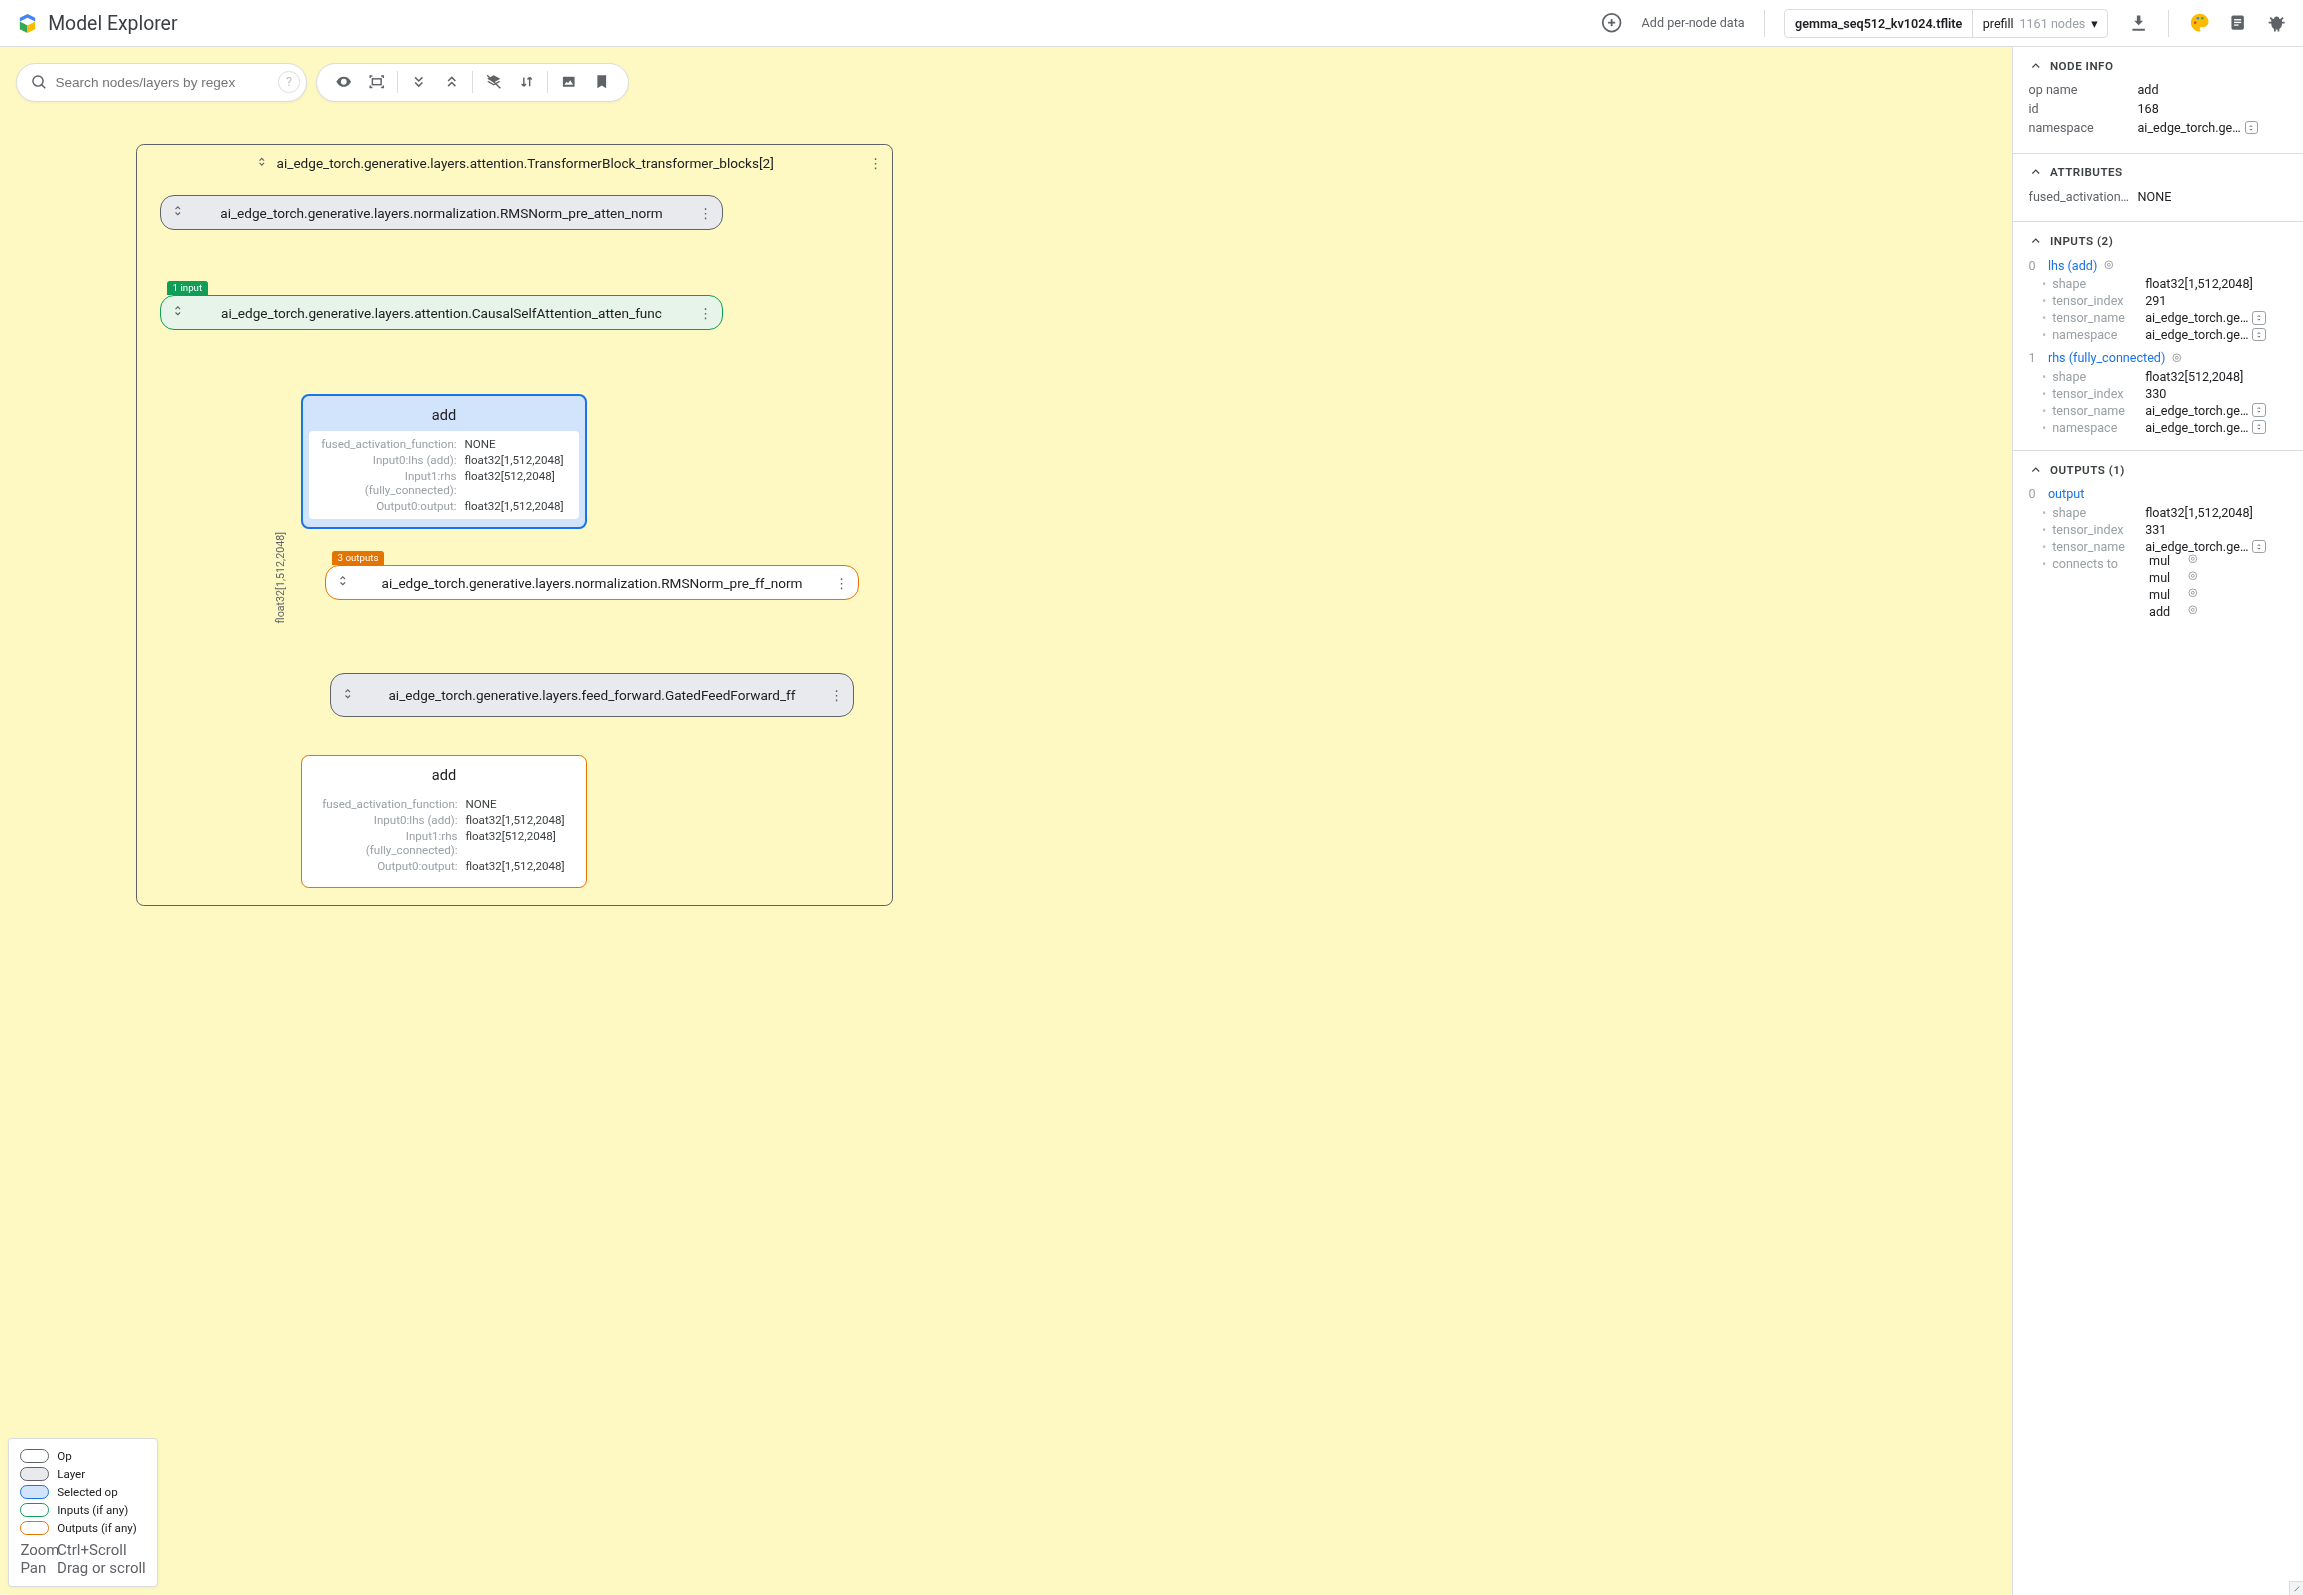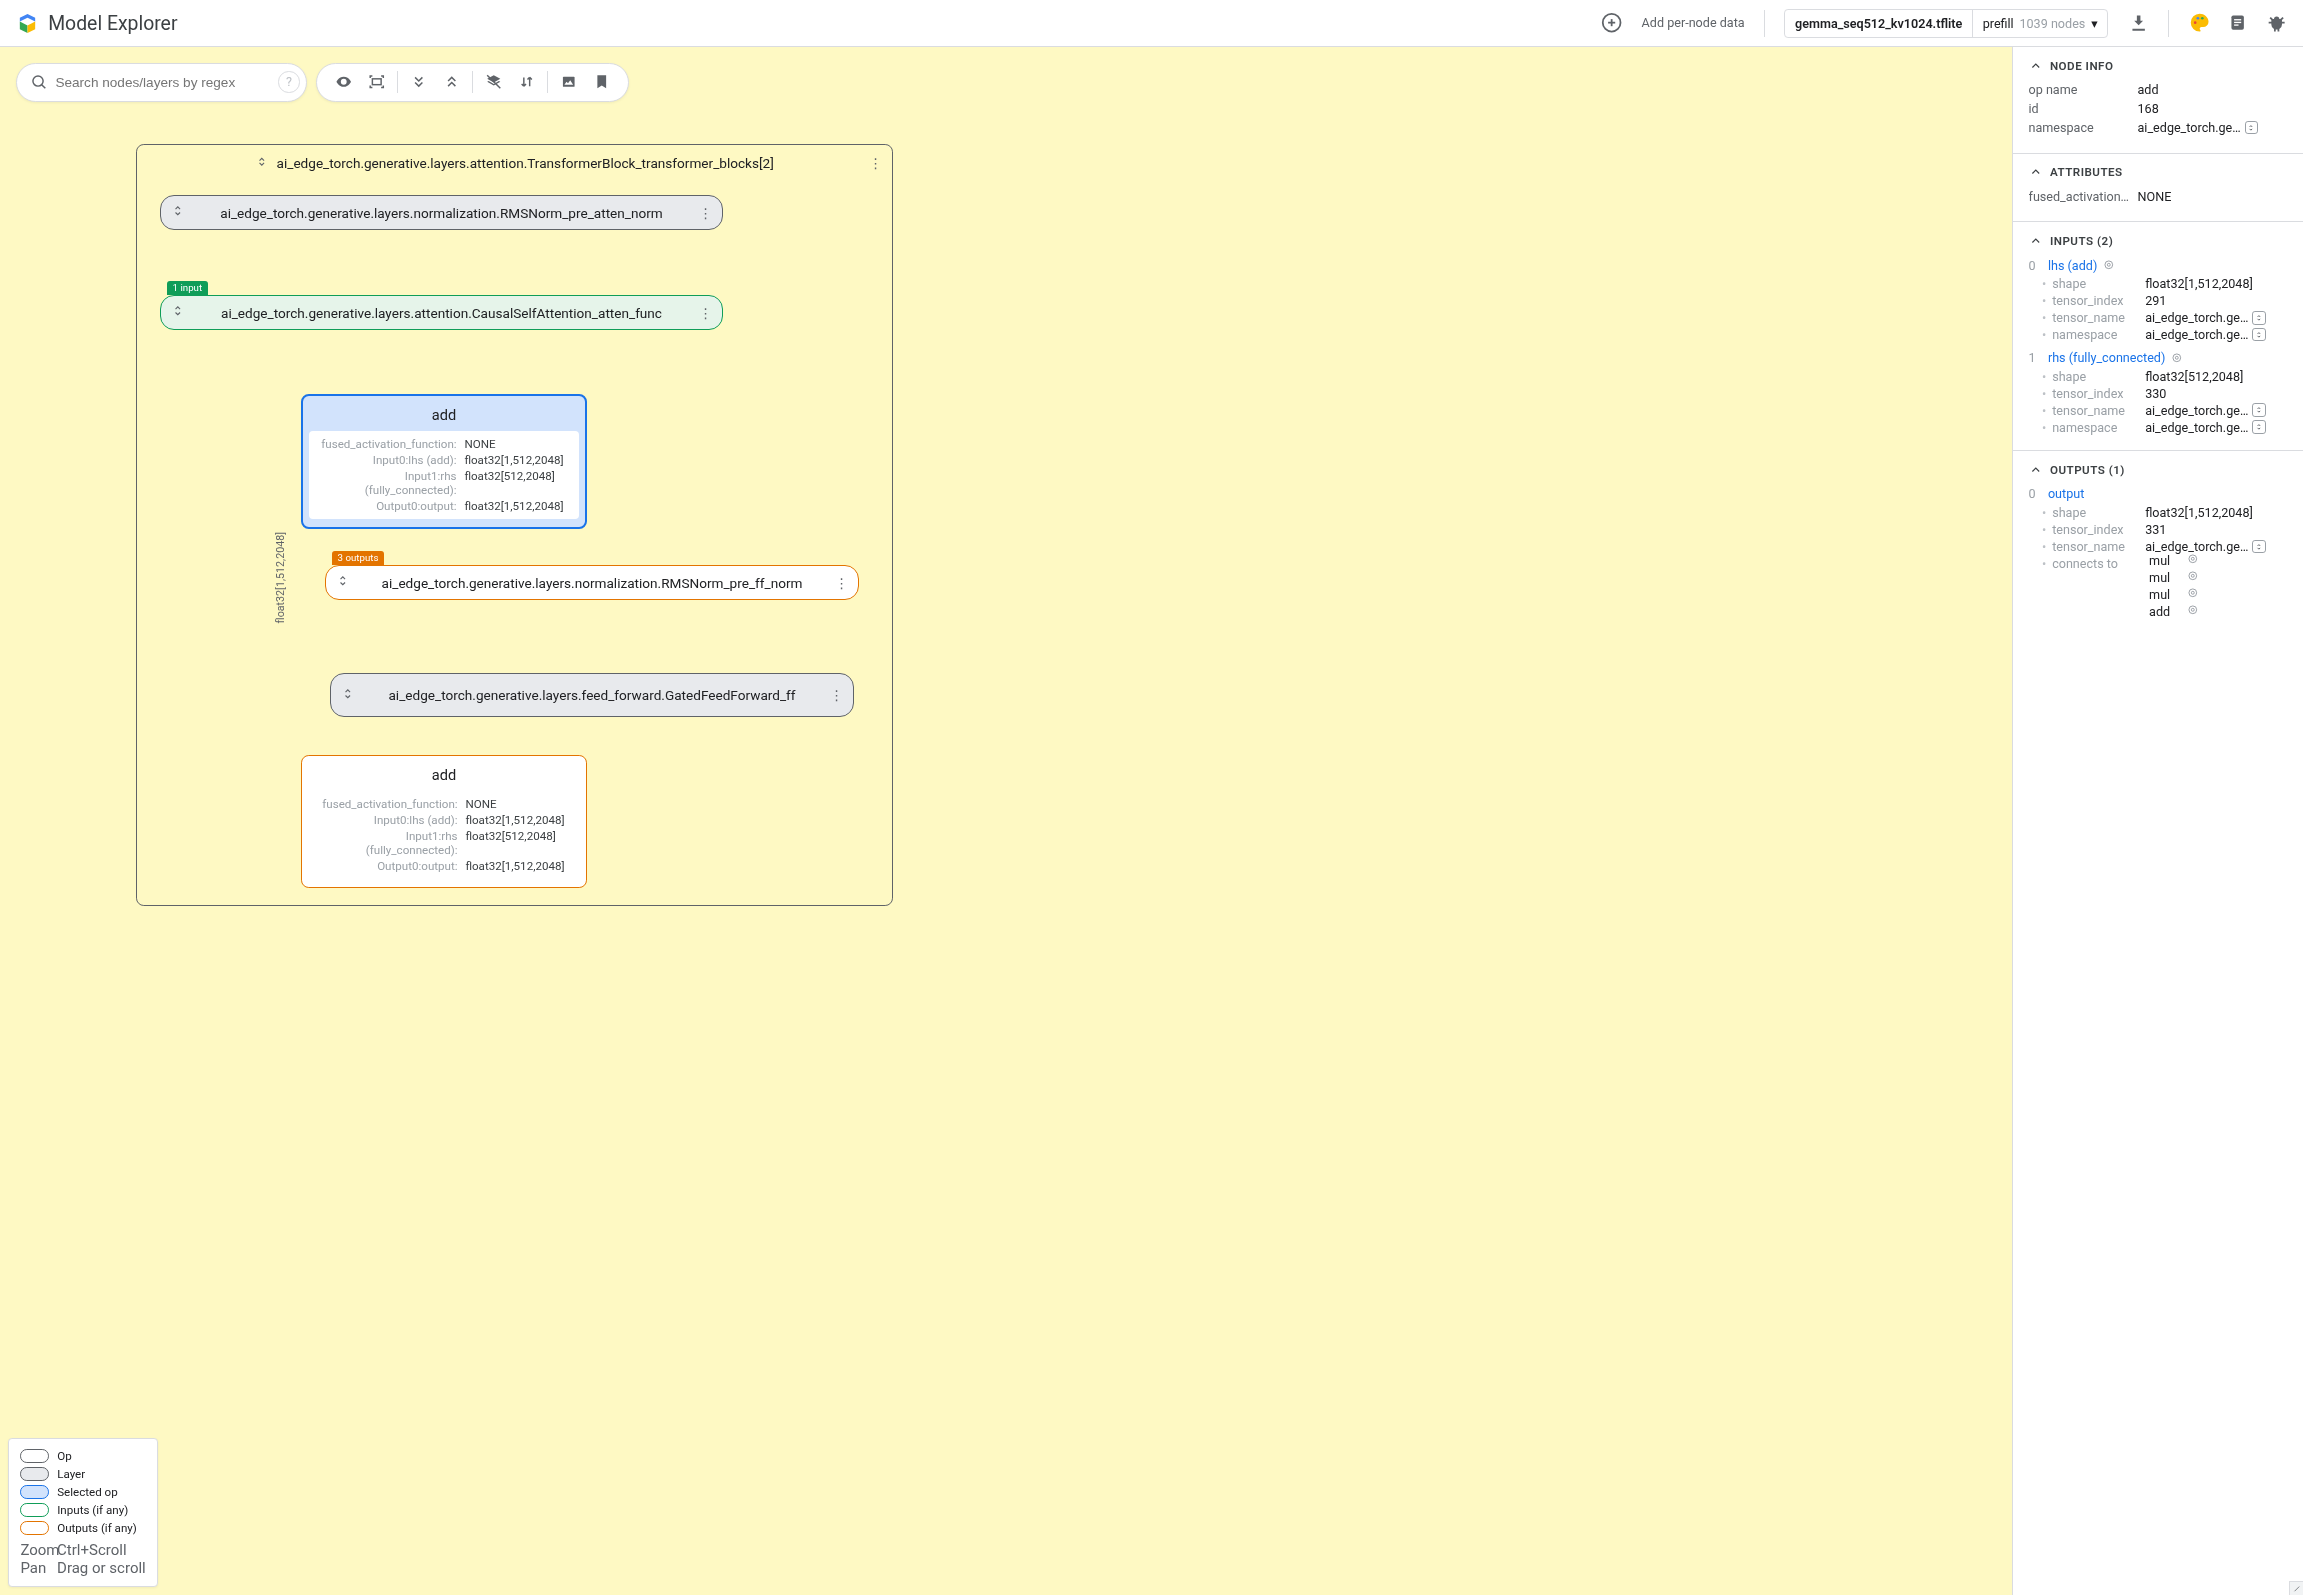--- a/index.html
+++ b/index.html
@@ -124,21 +124,21 @@
           <line x1="12" y1="8" x2="12" y2="16"></line>
           <line x1="8" y1="12" x2="16" y2="12"></line>
         </svg>
       <span>Add per-node data</span>
     </div>
     <div class="vdiv"></div>
     <div class="file-sel">
       <span class="fname">gemma_seq512_kv1024.tflite</span>
       <div class="sub">
         <span>prefill</span>
-        <span class="muted">1039 nodes</span>
+        <span class="muted">1161 nodes</span>
         <span>▾</span>
       </div>
     </div>
     <div class="icon-btn">
       <svg viewBox="0 0 24 24" fill="currentColor">
           <path d="M12 15l-5-5h3V4h4v6h3l-5 5zm-7 4h14v2H5z"></path>
         </svg>
     </div>
     <div class="vdiv"></div>
     <div class="right-icons">

